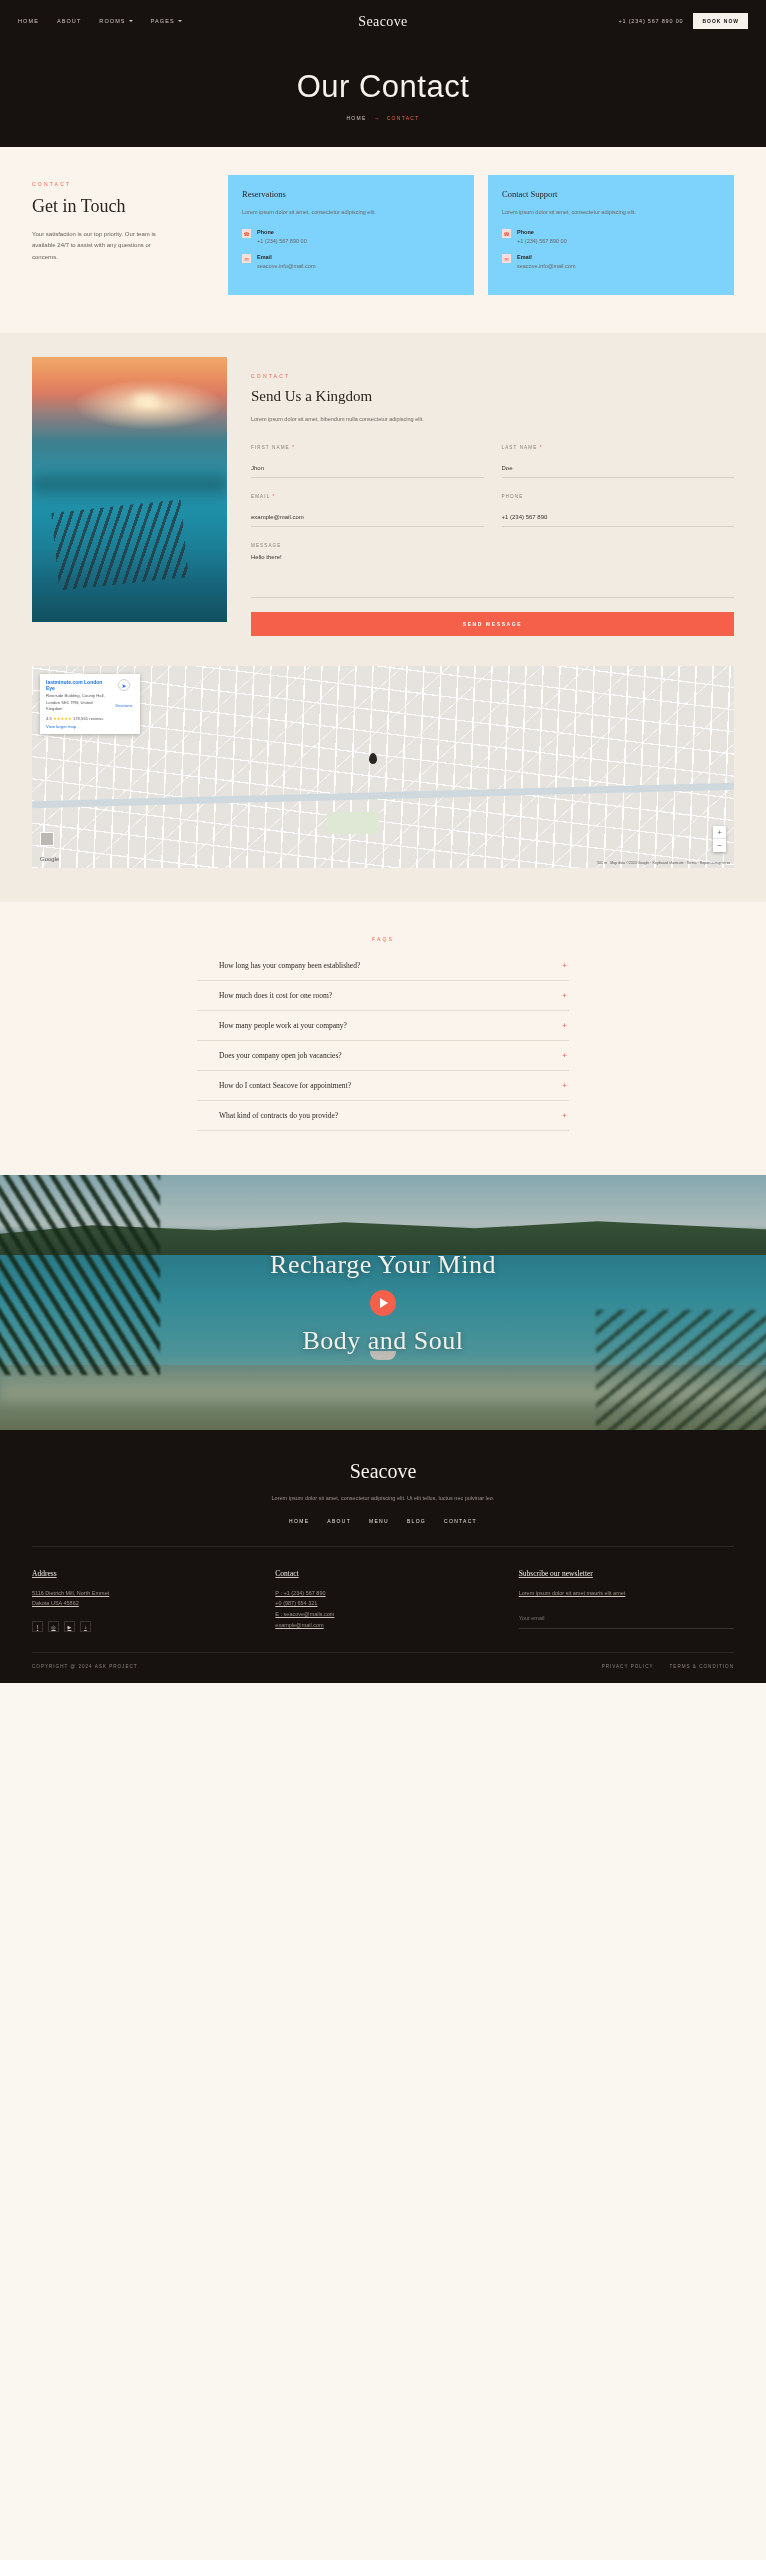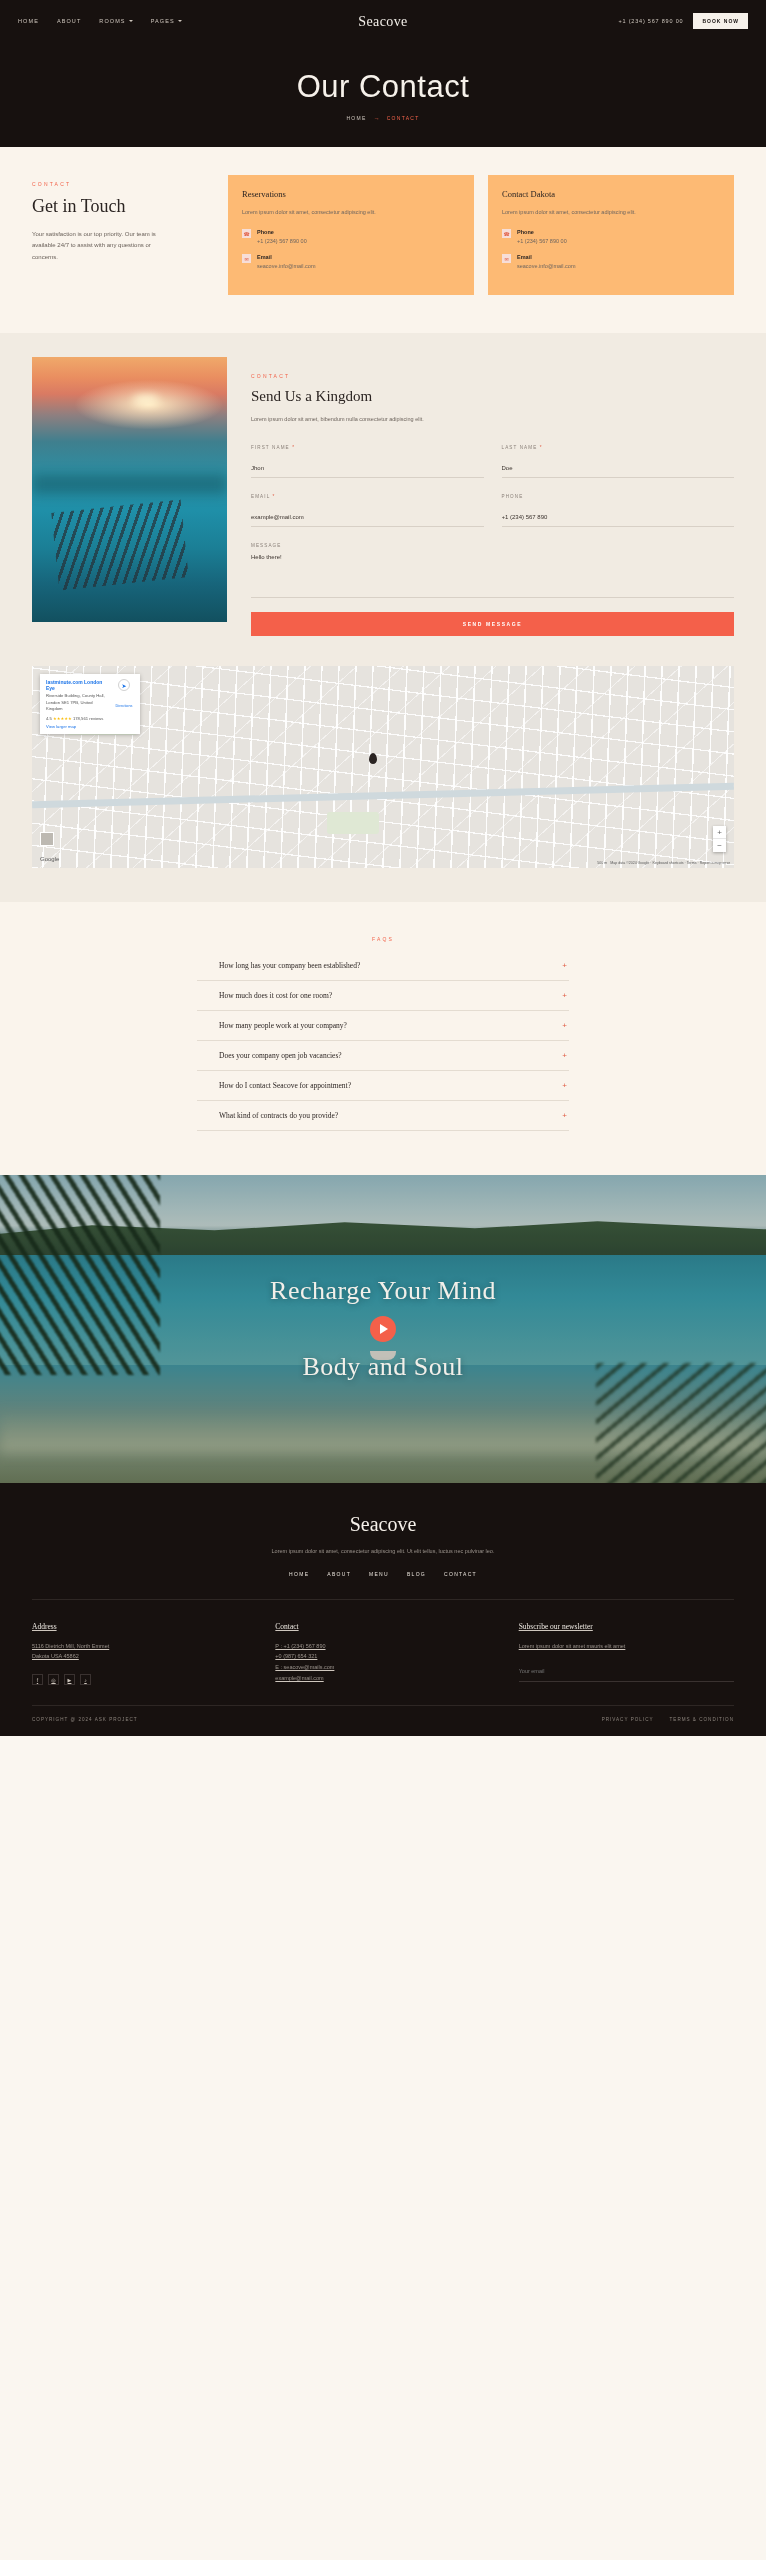--- a/index.html
+++ b/index.html
@@ -99,21 +99,21 @@
     margin-bottom: 12px;
   }
   .sec-contact p.desc {
     font-size: 6px;
     line-height: 1.9;
     color: #6a615a;
     width: 140px;
   }
   .cards { display: flex; gap: 14px; flex: 1; }
   .card {
-    background: #fdba74;
+    background: #7dd3fc;
     padding: 14px 14px 16px 14px;
     flex: 1;
   }
   .card h3 {
     font-family: "Liberation Serif", serif;
     font-weight: normal;
     font-size: 8.5px;
     margin-bottom: 8px;
   }
   .card p {
@@ -268,21 +268,21 @@
     display: flex; align-items: center; justify-content: space-between;
     border-bottom: 1px solid #e4dcd1;
     padding: 10px 2px 10px 22px;
   }
   .faq-q { font-family: "Liberation Serif", serif; font-size: 7.5px; color: #2b2422; }
   .faq-plus { color: #e05a42; font-size: 8px; line-height: 1; }
 
   
   .sec-video {
     position: relative;
-    height: 308px;
+    height: 255px;
     overflow: hidden;
     background: linear-gradient(to bottom, #3c5a47 0%, #2f6f79 28%, #2b8c9c 48%, #3f9cab 60%, #6f9a92 76%, #8a9e84 88%, #72815f 100%);
   }
   .sec-video .sky { position: absolute; left: 0; right: 0; top: 0; height: 72px; background: linear-gradient(to bottom, #9ec6cf, #cfe0dd 70%, rgba(207,224,221,0)); }
   .sec-video .hills { position: absolute; left: 0; right: 0; top: 36px; height: 50px;
     background: linear-gradient(to bottom, #41603f, #2f4a33);
     clip-path: polygon(0 45%, 12% 28%, 28% 38%, 45% 22%, 62% 34%, 78% 20%, 100% 36%, 100% 100%, 0 100%); }
   .sec-video .sea { position: absolute; left: 0; right: 0; top: 80px; height: 110px; background: linear-gradient(to bottom, #2f8fa0, #3aa3b3 40%, #5fb0b4 100%); }
   .sec-video .foam { position: absolute; left: 0; right: 0; bottom: 30px; height: 44px; background: linear-gradient(to bottom, rgba(255,255,255,0), rgba(180,190,160,.85)); filter: blur(6px); }
   .sec-video .frond-l { position: absolute; left: -10px; top: -10px; width: 170px; height: 210px;
@@ -412,21 +412,21 @@
         <div class="crow">
           <div class="cicon">✉</div>
           <div>
             <div class="clabel">Email</div>
             <div class="cvalue">seacove.info@mail.com</div>
           </div>
         </div>
       </div>
 
       <div class="card">
-        <h3>Contact Dakota</h3>
+        <h3>Contact Support</h3>
         <p>Lorem ipsum dolor sit amet, consectetur adipiscing elit.</p>
         <div class="crow">
           <div class="cicon">☎</div>
           <div>
             <div class="clabel">Phone</div>
             <div class="cvalue">+1 (234) 567 890 00</div>
           </div>
         </div>
         <div class="crow">
           <div class="cicon">✉</div>

